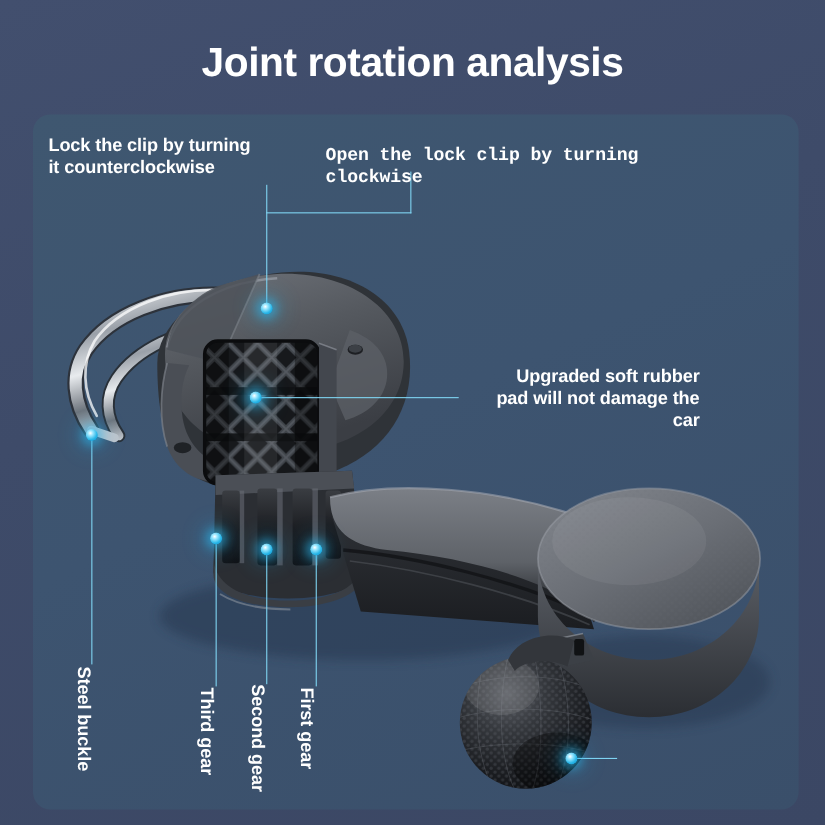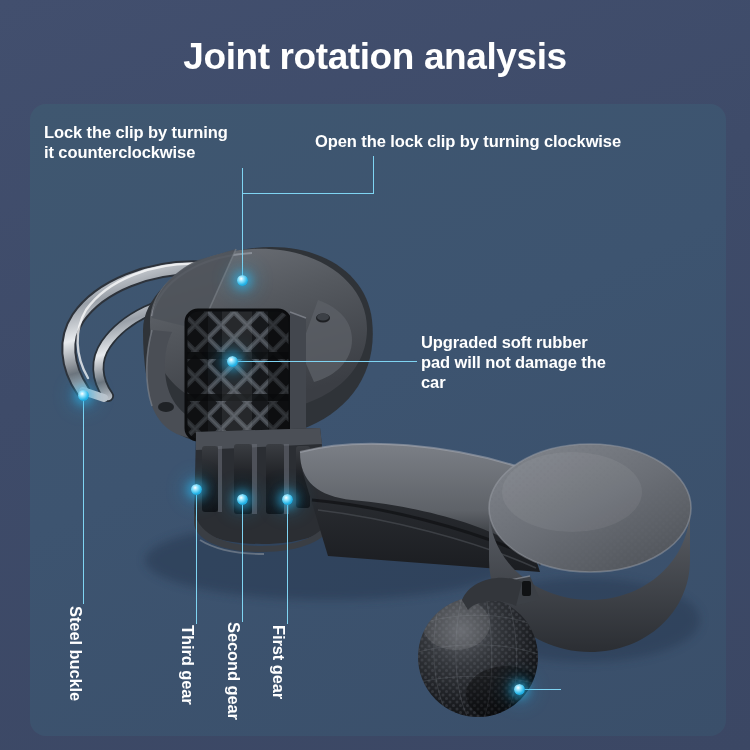--- a/index.html
+++ b/index.html
@@ -46,22 +46,22 @@
   .lbl {
     position: absolute;
     color: #ffffff;
     font-size: 16.5px;
     font-weight: bold;
     line-height: 20px;
     letter-spacing: -0.1px;
     white-space: pre-line;
   }
   .lbl-lock      { left: 44px;  top: 122px; width: 230px; }
-  .lbl-open      { left: 315px; top: 131px; width: 350px; }
-  .lbl-rubber    { left: 421px; top: 332px; width: 215px; }
+  .lbl-open      { left: 296px; top: 131px; width: 350px; font-family: Liberation Mono, monospace; }
+  .lbl-rubber    { left: 421px; top: 332px; width: 215px; text-align: right; }
   .lbl-ball      { left: 567px; top: 675px; width: 175px; }
 
   
   .vlbl {
     position: absolute;
     color: #ffffff;
     font-size: 16.5px;
     font-weight: bold;
     letter-spacing: -0.1px;
     white-space: nowrap;

